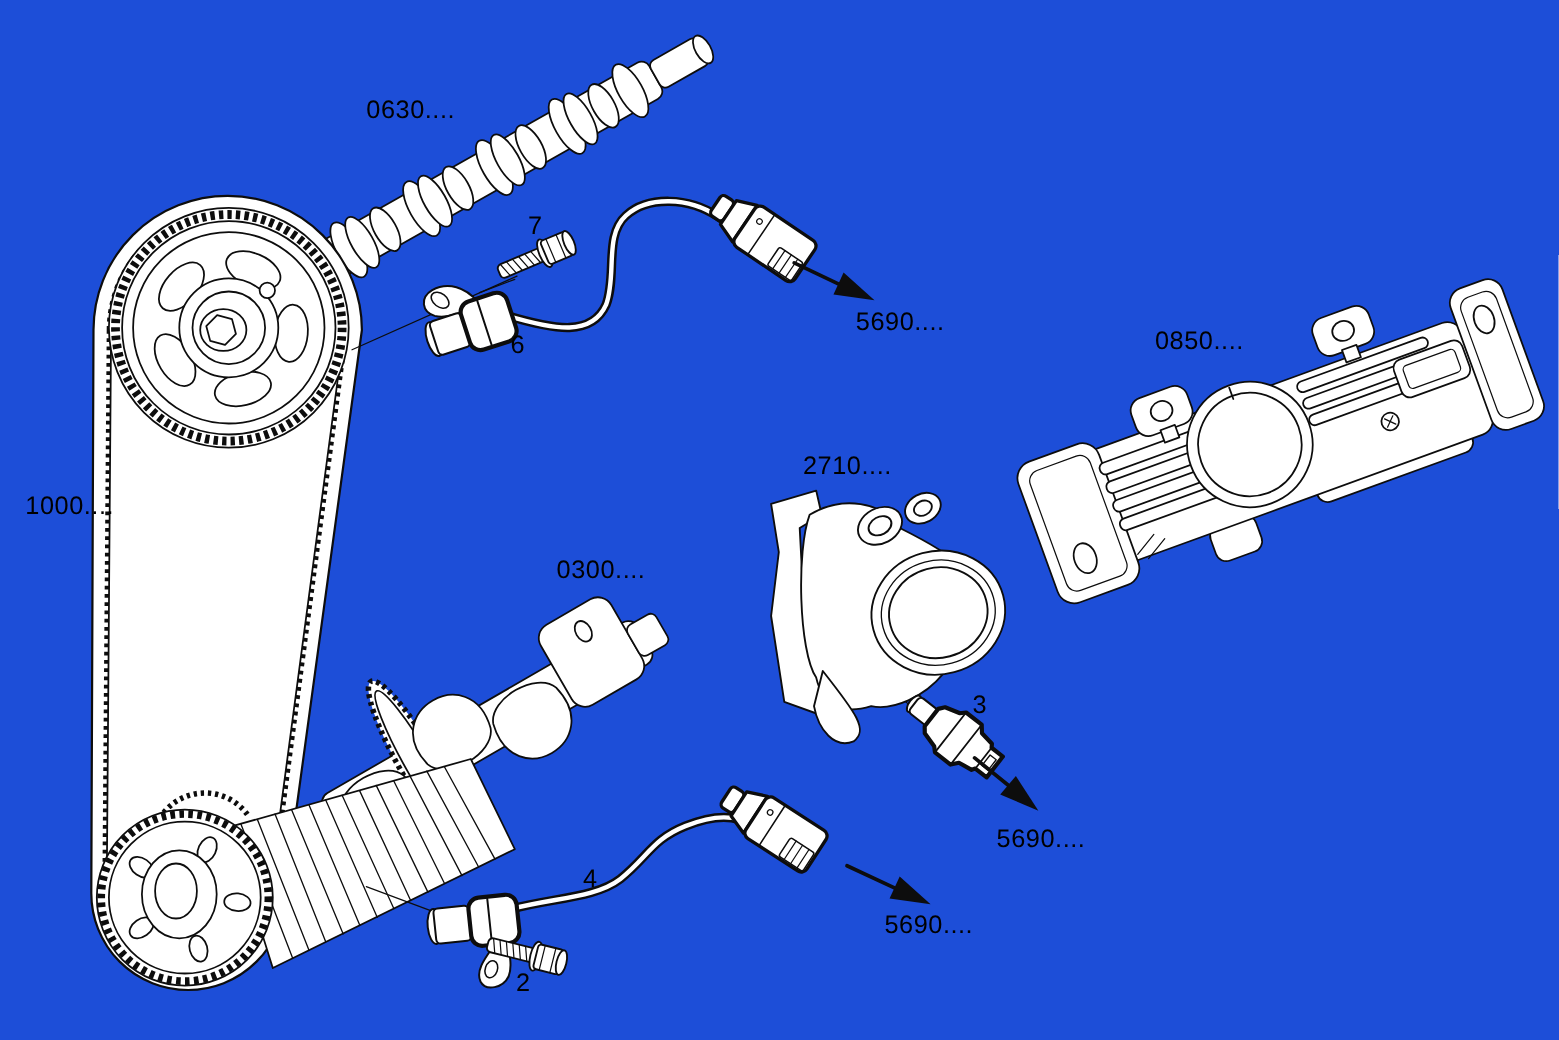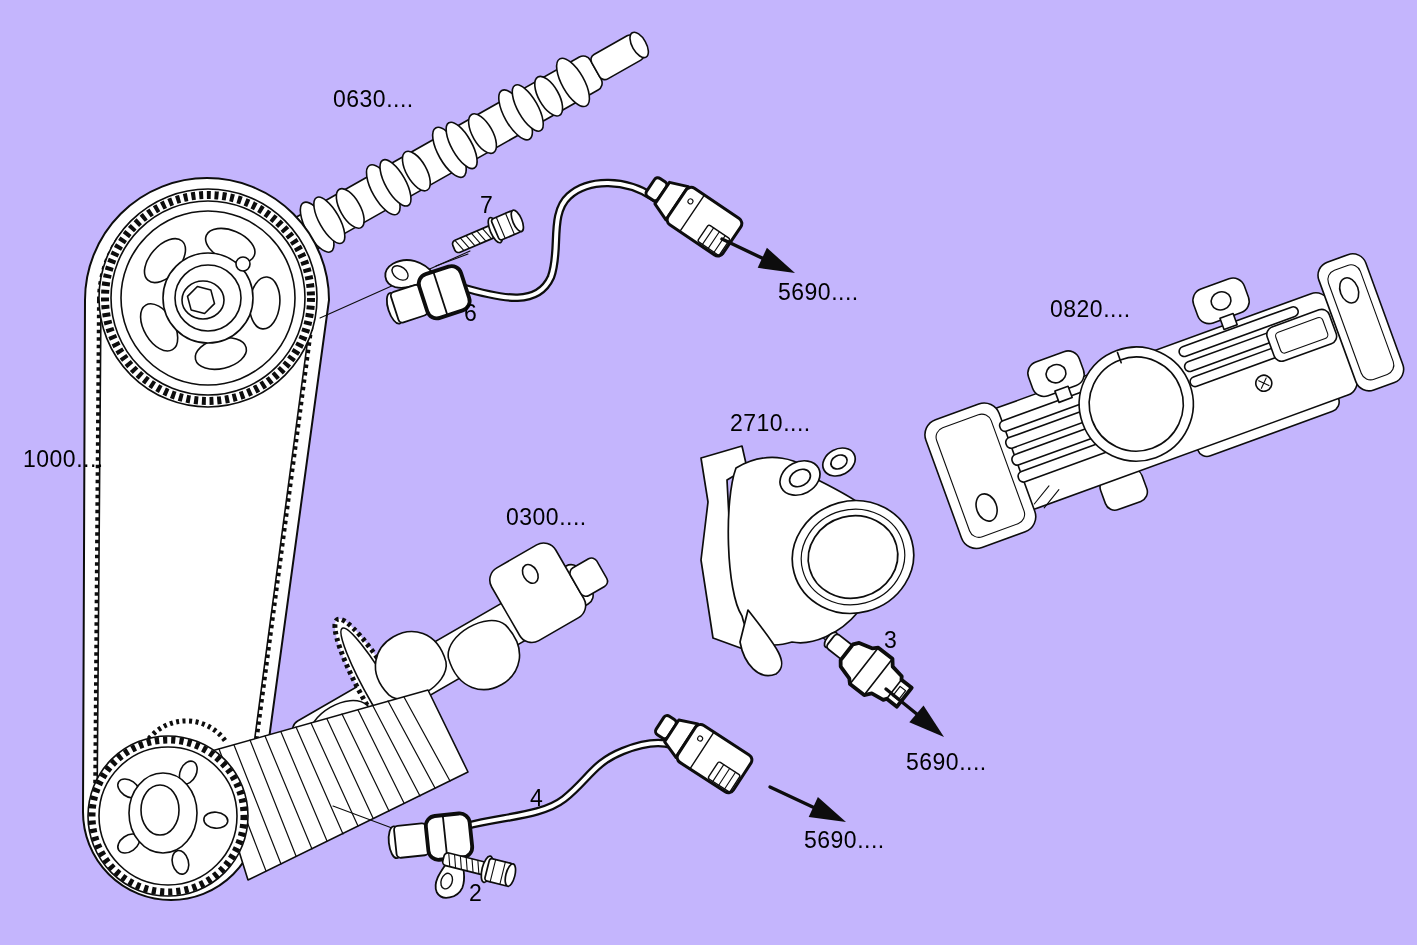--- a/index.html
+++ b/index.html
@@ -1,16 +1,16 @@
 <!DOCTYPE html>
 <html><head>
 <meta charset="utf-8">
 <style>
   html,body{margin:0;padding:0;background:#ffffff;}
-  .stage{position:relative;width:1417px;height:945px;background:#c4b5fd;overflow:hidden;
+  .stage{position:relative;width:1417px;height:945px;background:#1d4ed8;overflow:hidden;
          font-family:"Liberation Sans", sans-serif;}
   .stage svg{position:absolute;left:0;top:0;}
   .lbl{position:absolute;font-size:23px;line-height:1;color:#000;white-space:nowrap;
        letter-spacing:.5px;cursor:default;}
 </style>
 </head>
 <body>
 
 <div class="stage">
 
@@ -255,21 +255,21 @@
     <ellipse cx="1377" cy="362" rx="9" ry="13" fill="#fff"></ellipse>
   </g>
 
 </g>
 </svg>
 
 <span class="lbl" style="left:333px;top:88px">0630....</span>
 <span class="lbl" style="left:480px;top:194px">7</span>
 <span class="lbl" style="left:464px;top:302px">6</span>
 <span class="lbl" style="left:778px;top:281px">5690....</span>
-<span class="lbl" style="left:1050px;top:298px">0820....</span>
+<span class="lbl" style="left:1050px;top:298px">0850....</span>
 <span class="lbl" style="left:23px;top:448px">1000....</span>
 <span class="lbl" style="left:506px;top:506px">0300....</span>
 <span class="lbl" style="left:730px;top:412px">2710....</span>
 <span class="lbl" style="left:884px;top:629px">3</span>
 <span class="lbl" style="left:906px;top:751px">5690....</span>
 <span class="lbl" style="left:530px;top:787px">4</span>
 <span class="lbl" style="left:804px;top:829px">5690....</span>
 <span class="lbl" style="left:469px;top:882px">2</span>
 
 </div>

